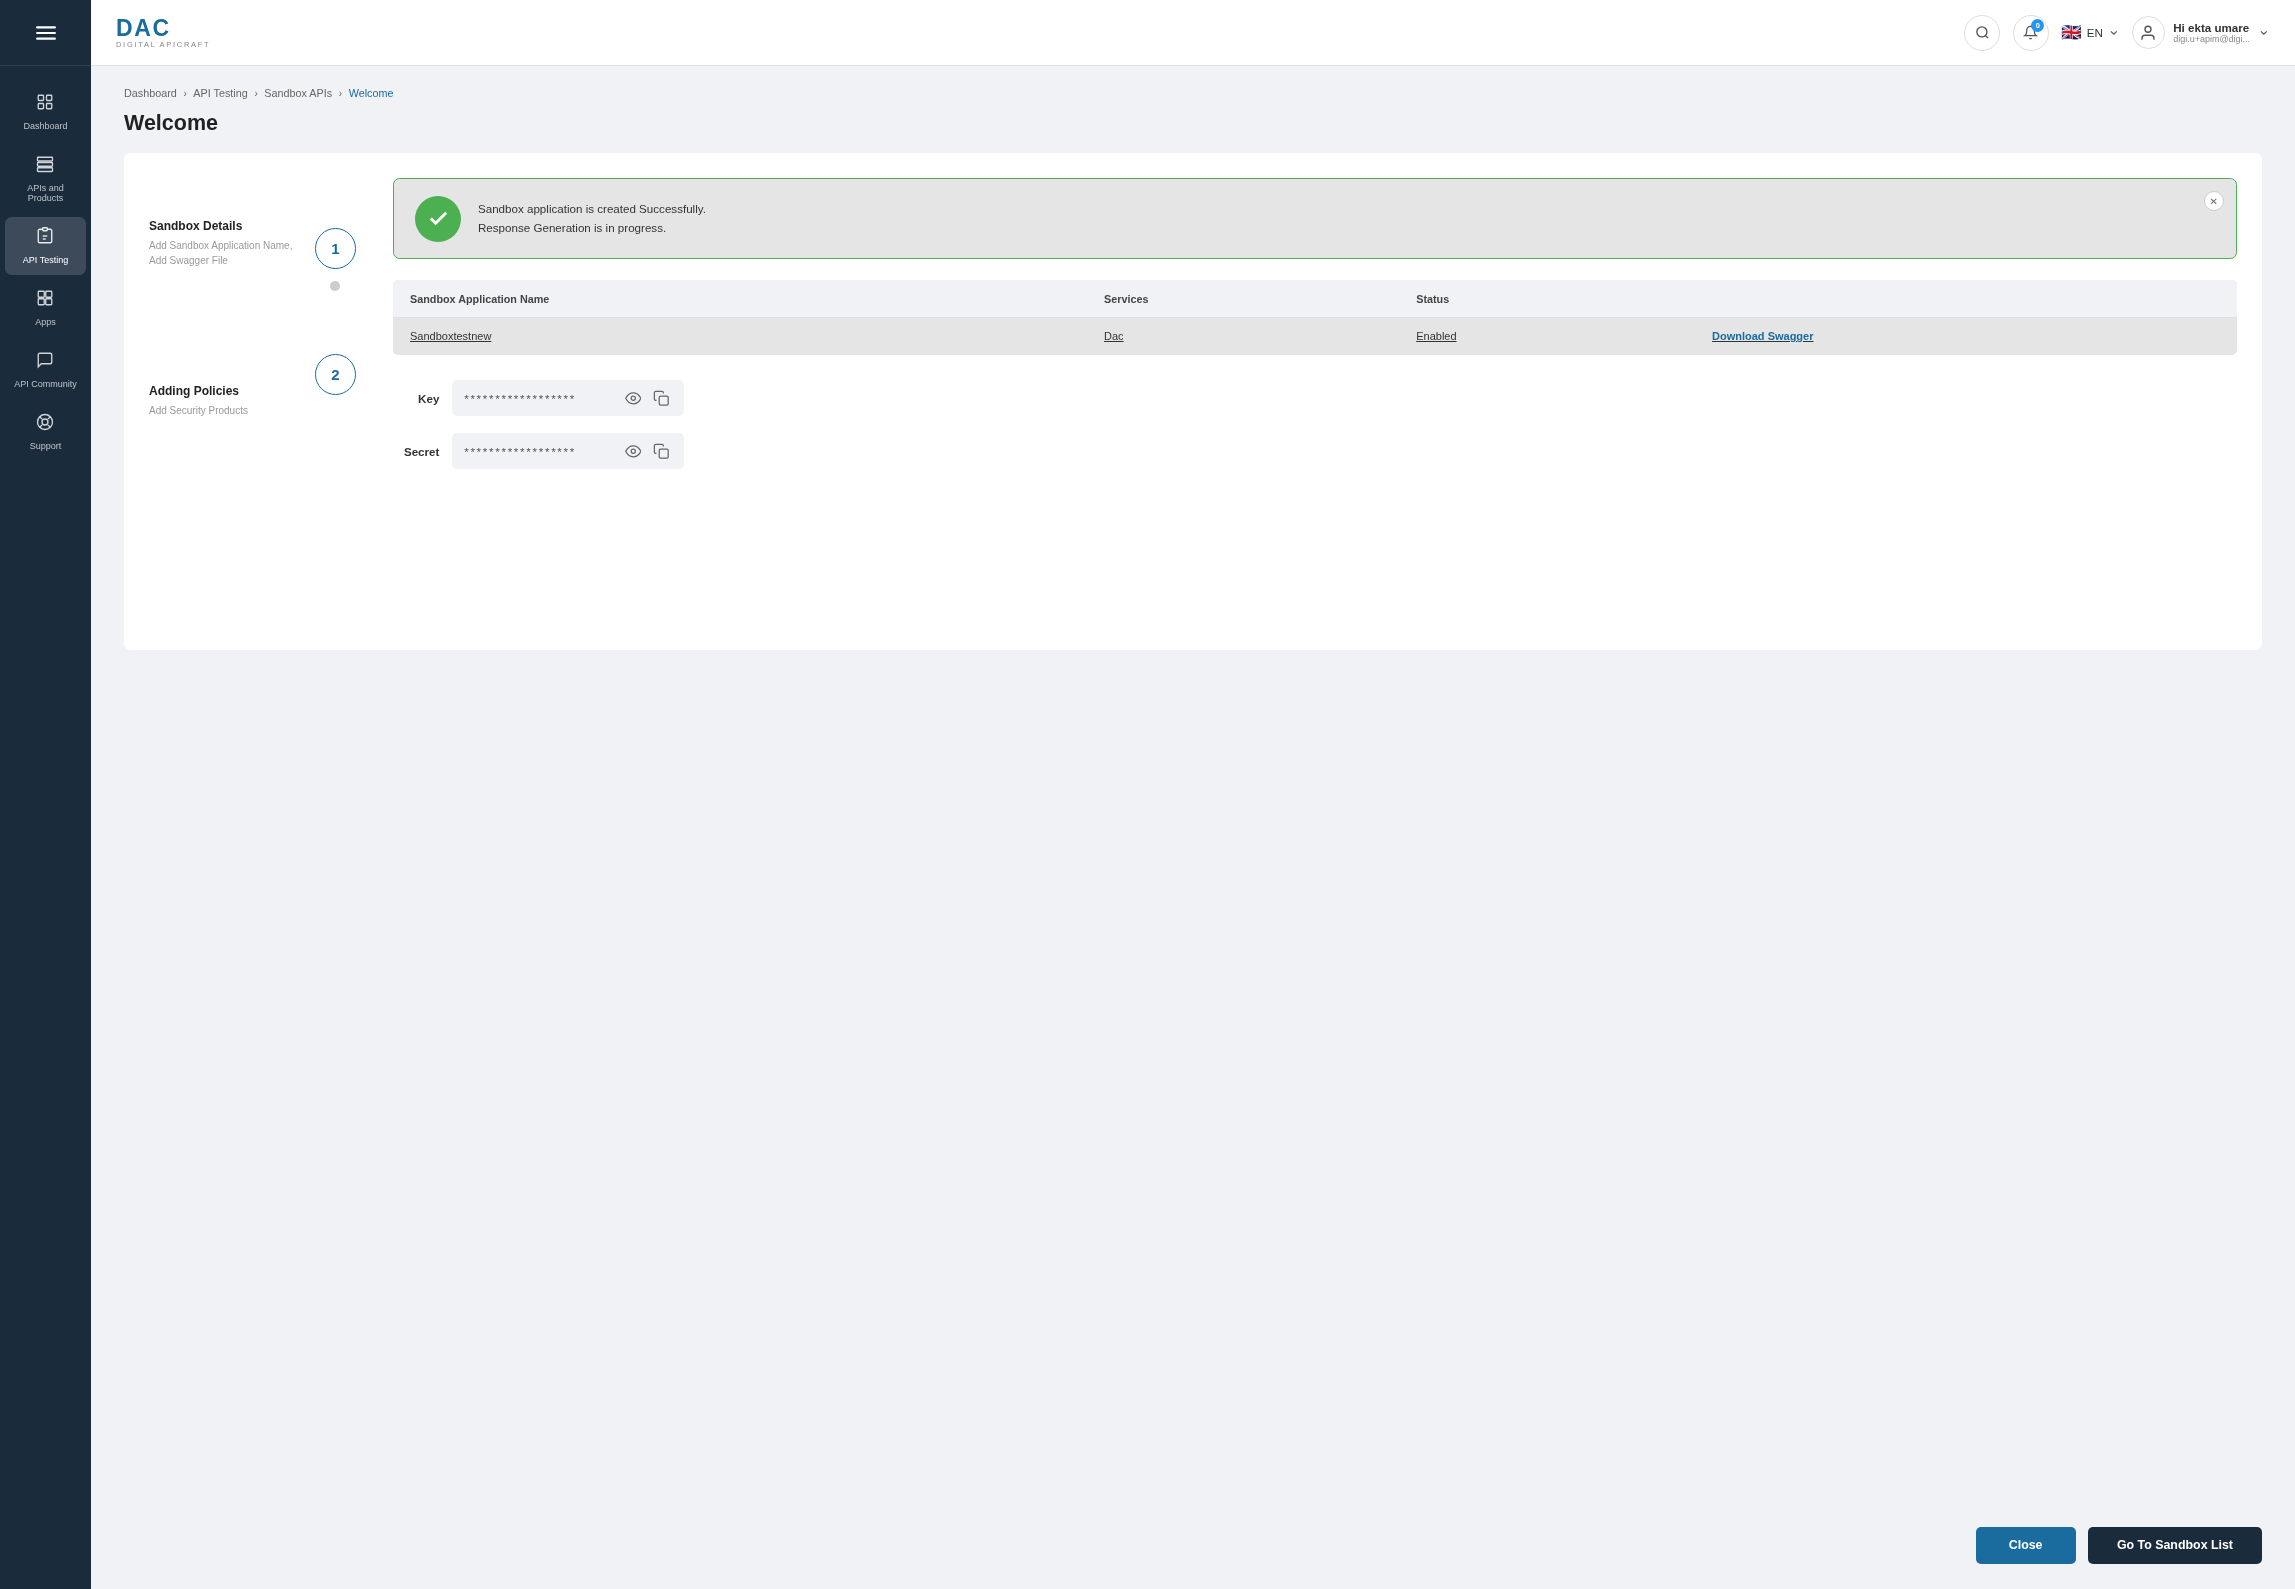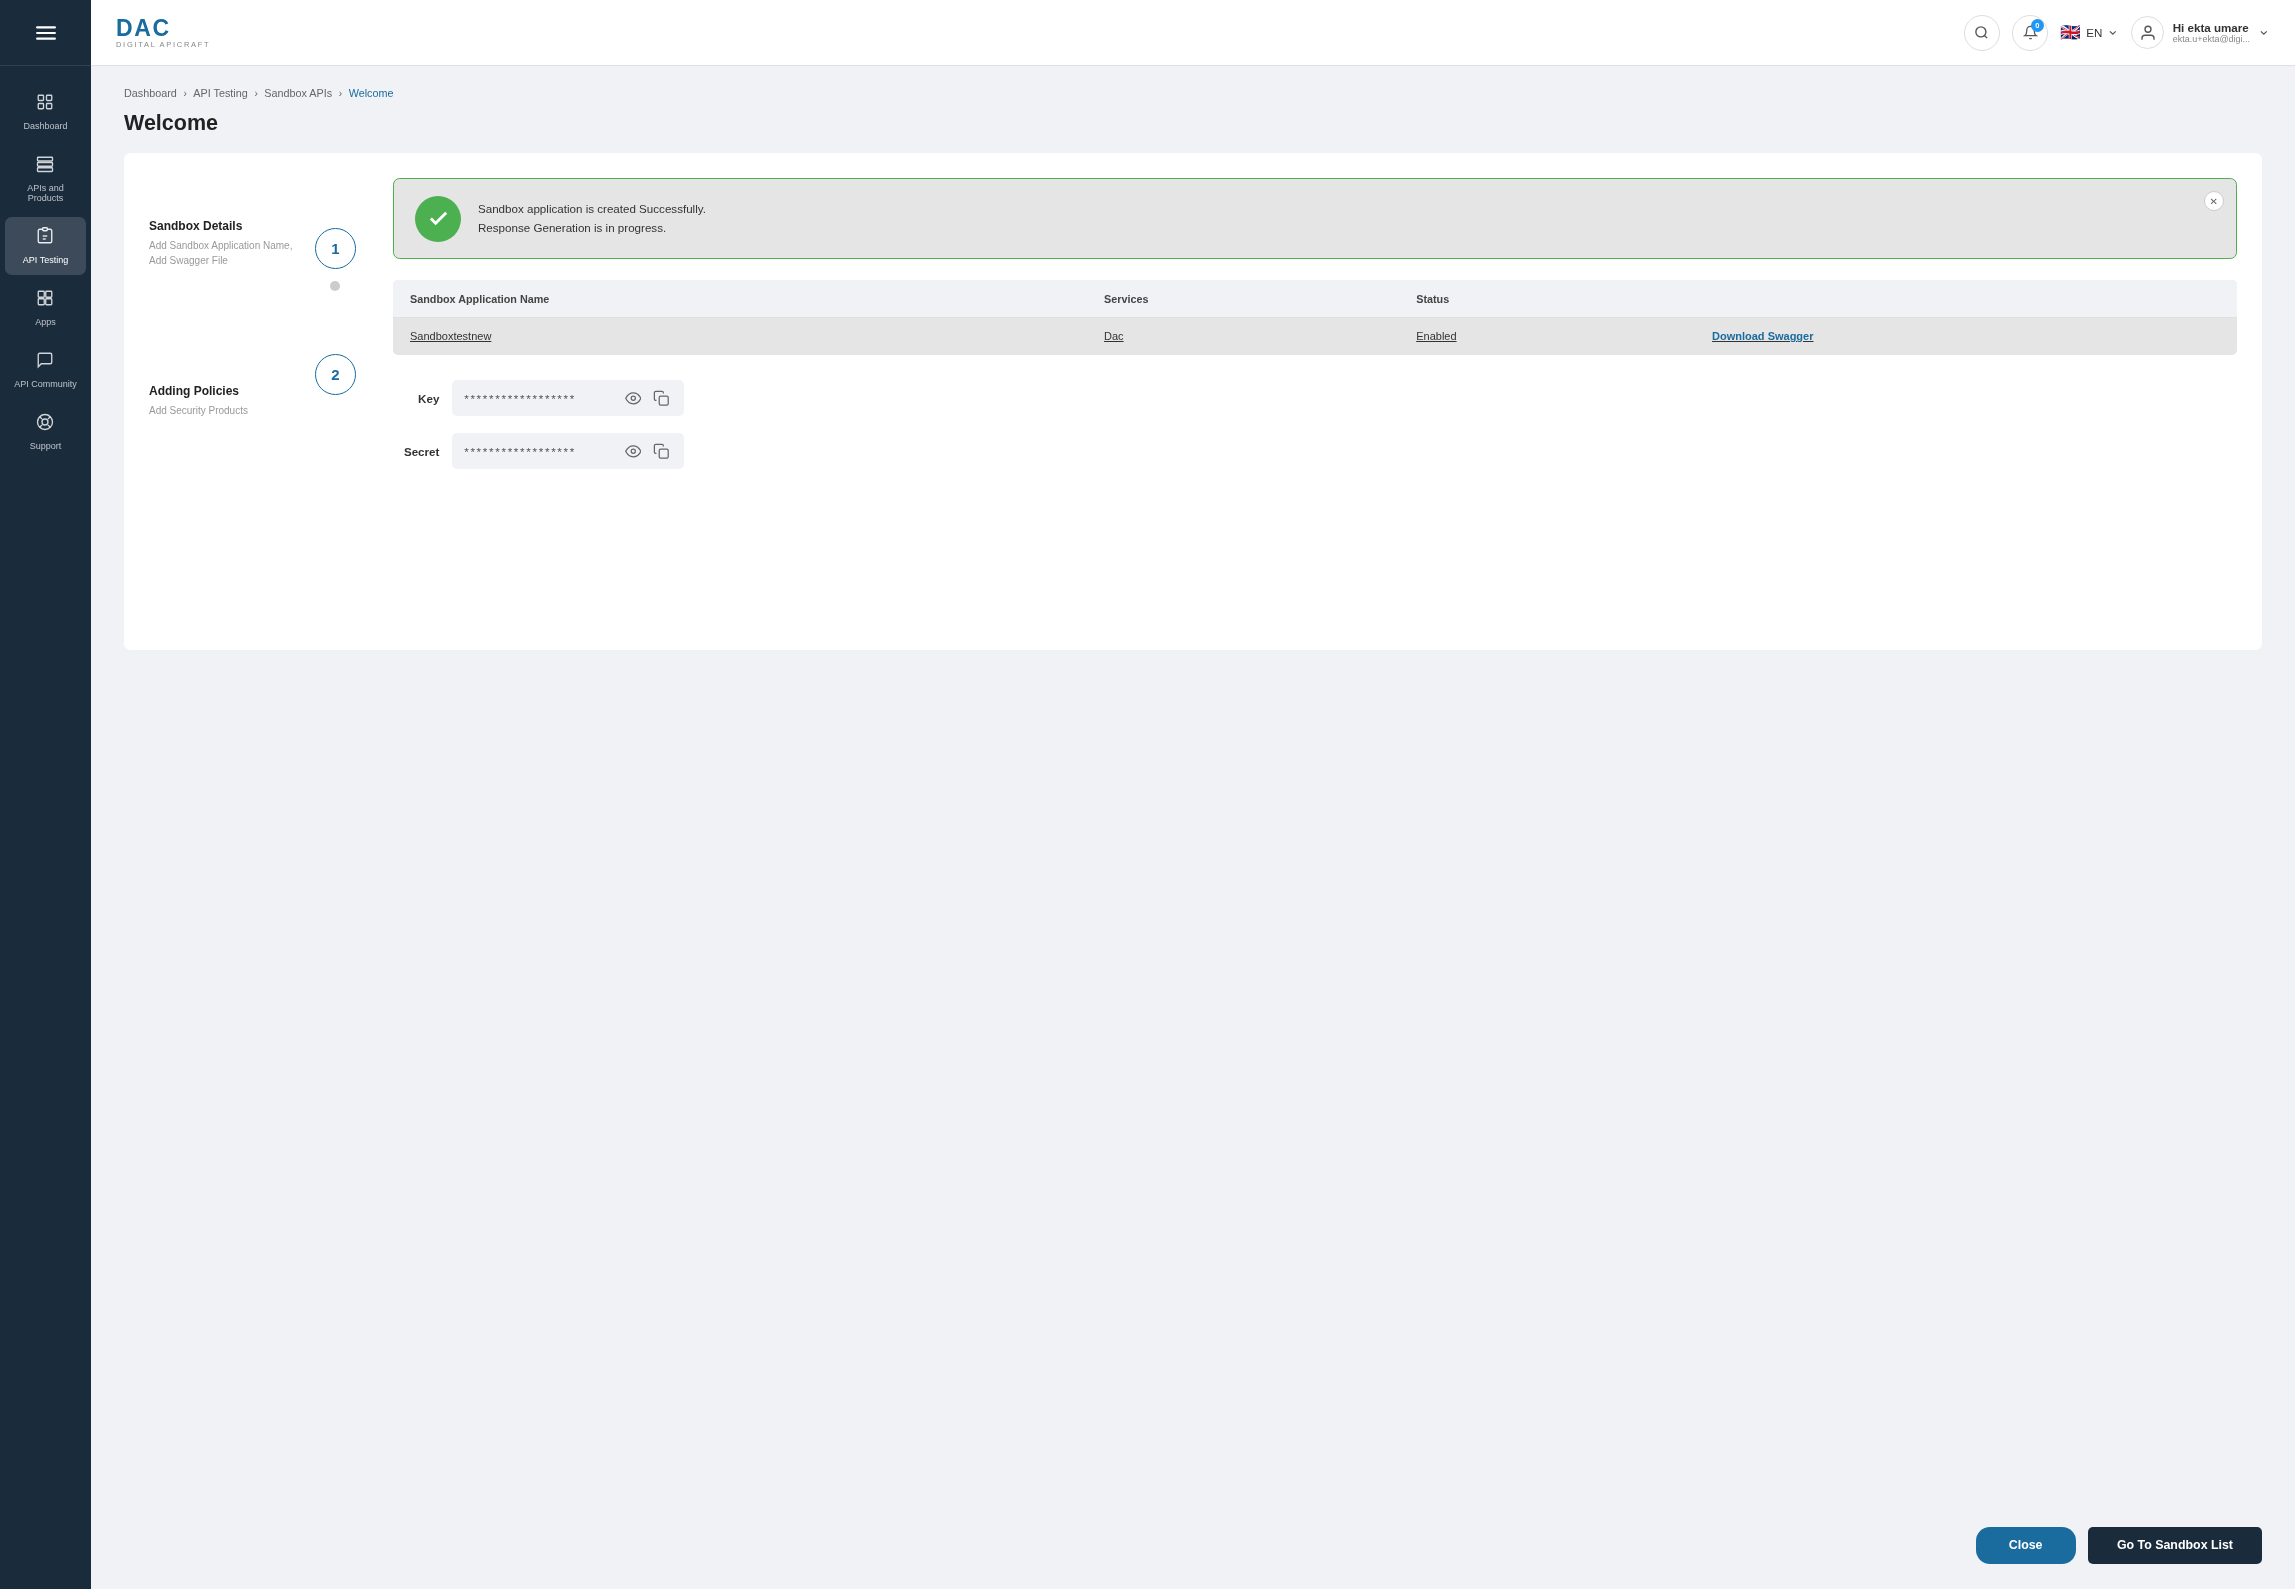--- a/index.html
+++ b/index.html
@@ -397,21 +397,21 @@
     
     .footer-buttons {
       display: flex;
       justify-content: flex-end;
       gap: 12.4px;
       padding: 25px 33px;
       background: #f0f2f5;
     }
     .btn-close {
       padding: 11.6px 33px;
-      border-radius: 14px;
+      border-radius: 5px;
       border: none;
       background: #1a6b9e;
       color: white;
       font-size: 12.4px;
       font-weight: 600;
       cursor: pointer;
     }
     .btn-sandbox {
       padding: 11.6px 29px;
       border-radius: 5px;
@@ -534,21 +534,21 @@
       </div>
       <div class="header-user">
         <div class="user-avatar">
           <svg width="18" height="18" viewBox="0 0 24 24" fill="none" stroke="#555" stroke-width="1.8">
             <path d="M20 21v-2a4 4 0 00-4-4H8a4 4 0 00-4 4v2"></path>
             <circle cx="12" cy="7" r="4"></circle>
           </svg>
         </div>
         <div class="user-info">
           <span class="user-name">Hi ekta umare</span>
-          <span class="user-email">ekta.u+ekta@digi...</span>
+          <span class="user-email">digi.u+apim@digi...</span>
         </div>
         <svg width="11.6" height="11.6" viewBox="0 0 24 24" fill="none" stroke="#555" stroke-width="2.5">
           <polyline points="6 9 12 15 18 9"></polyline>
         </svg>
       </div>
     </div>
   </header>
 
   <div class="content">
 

